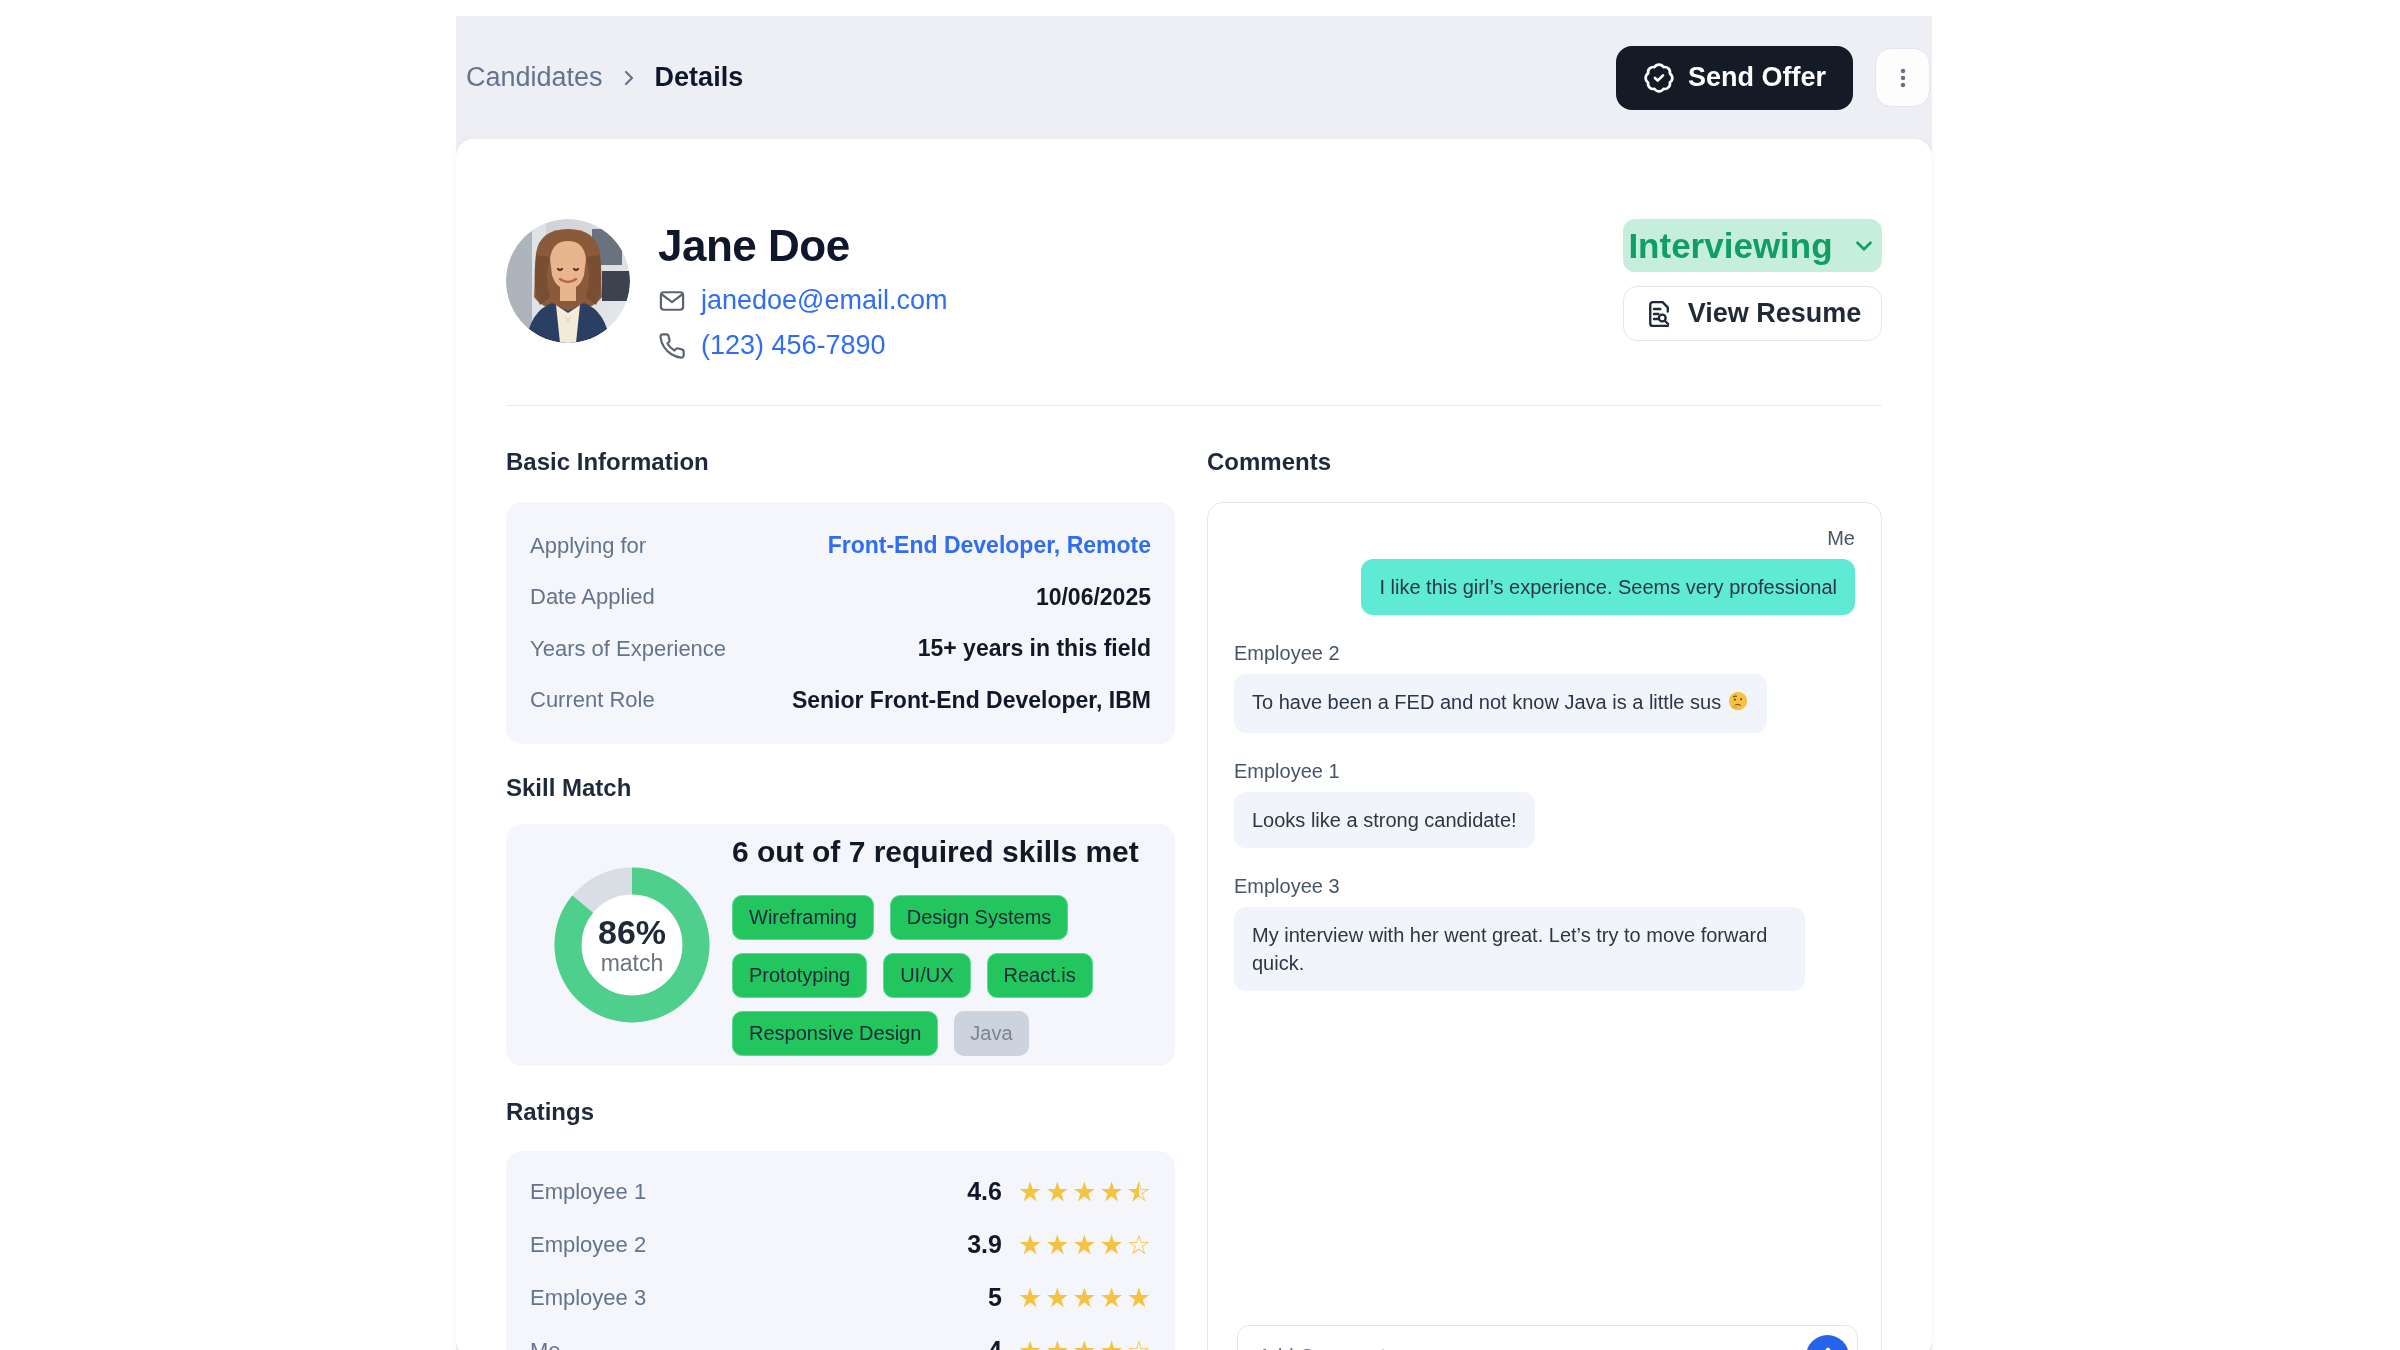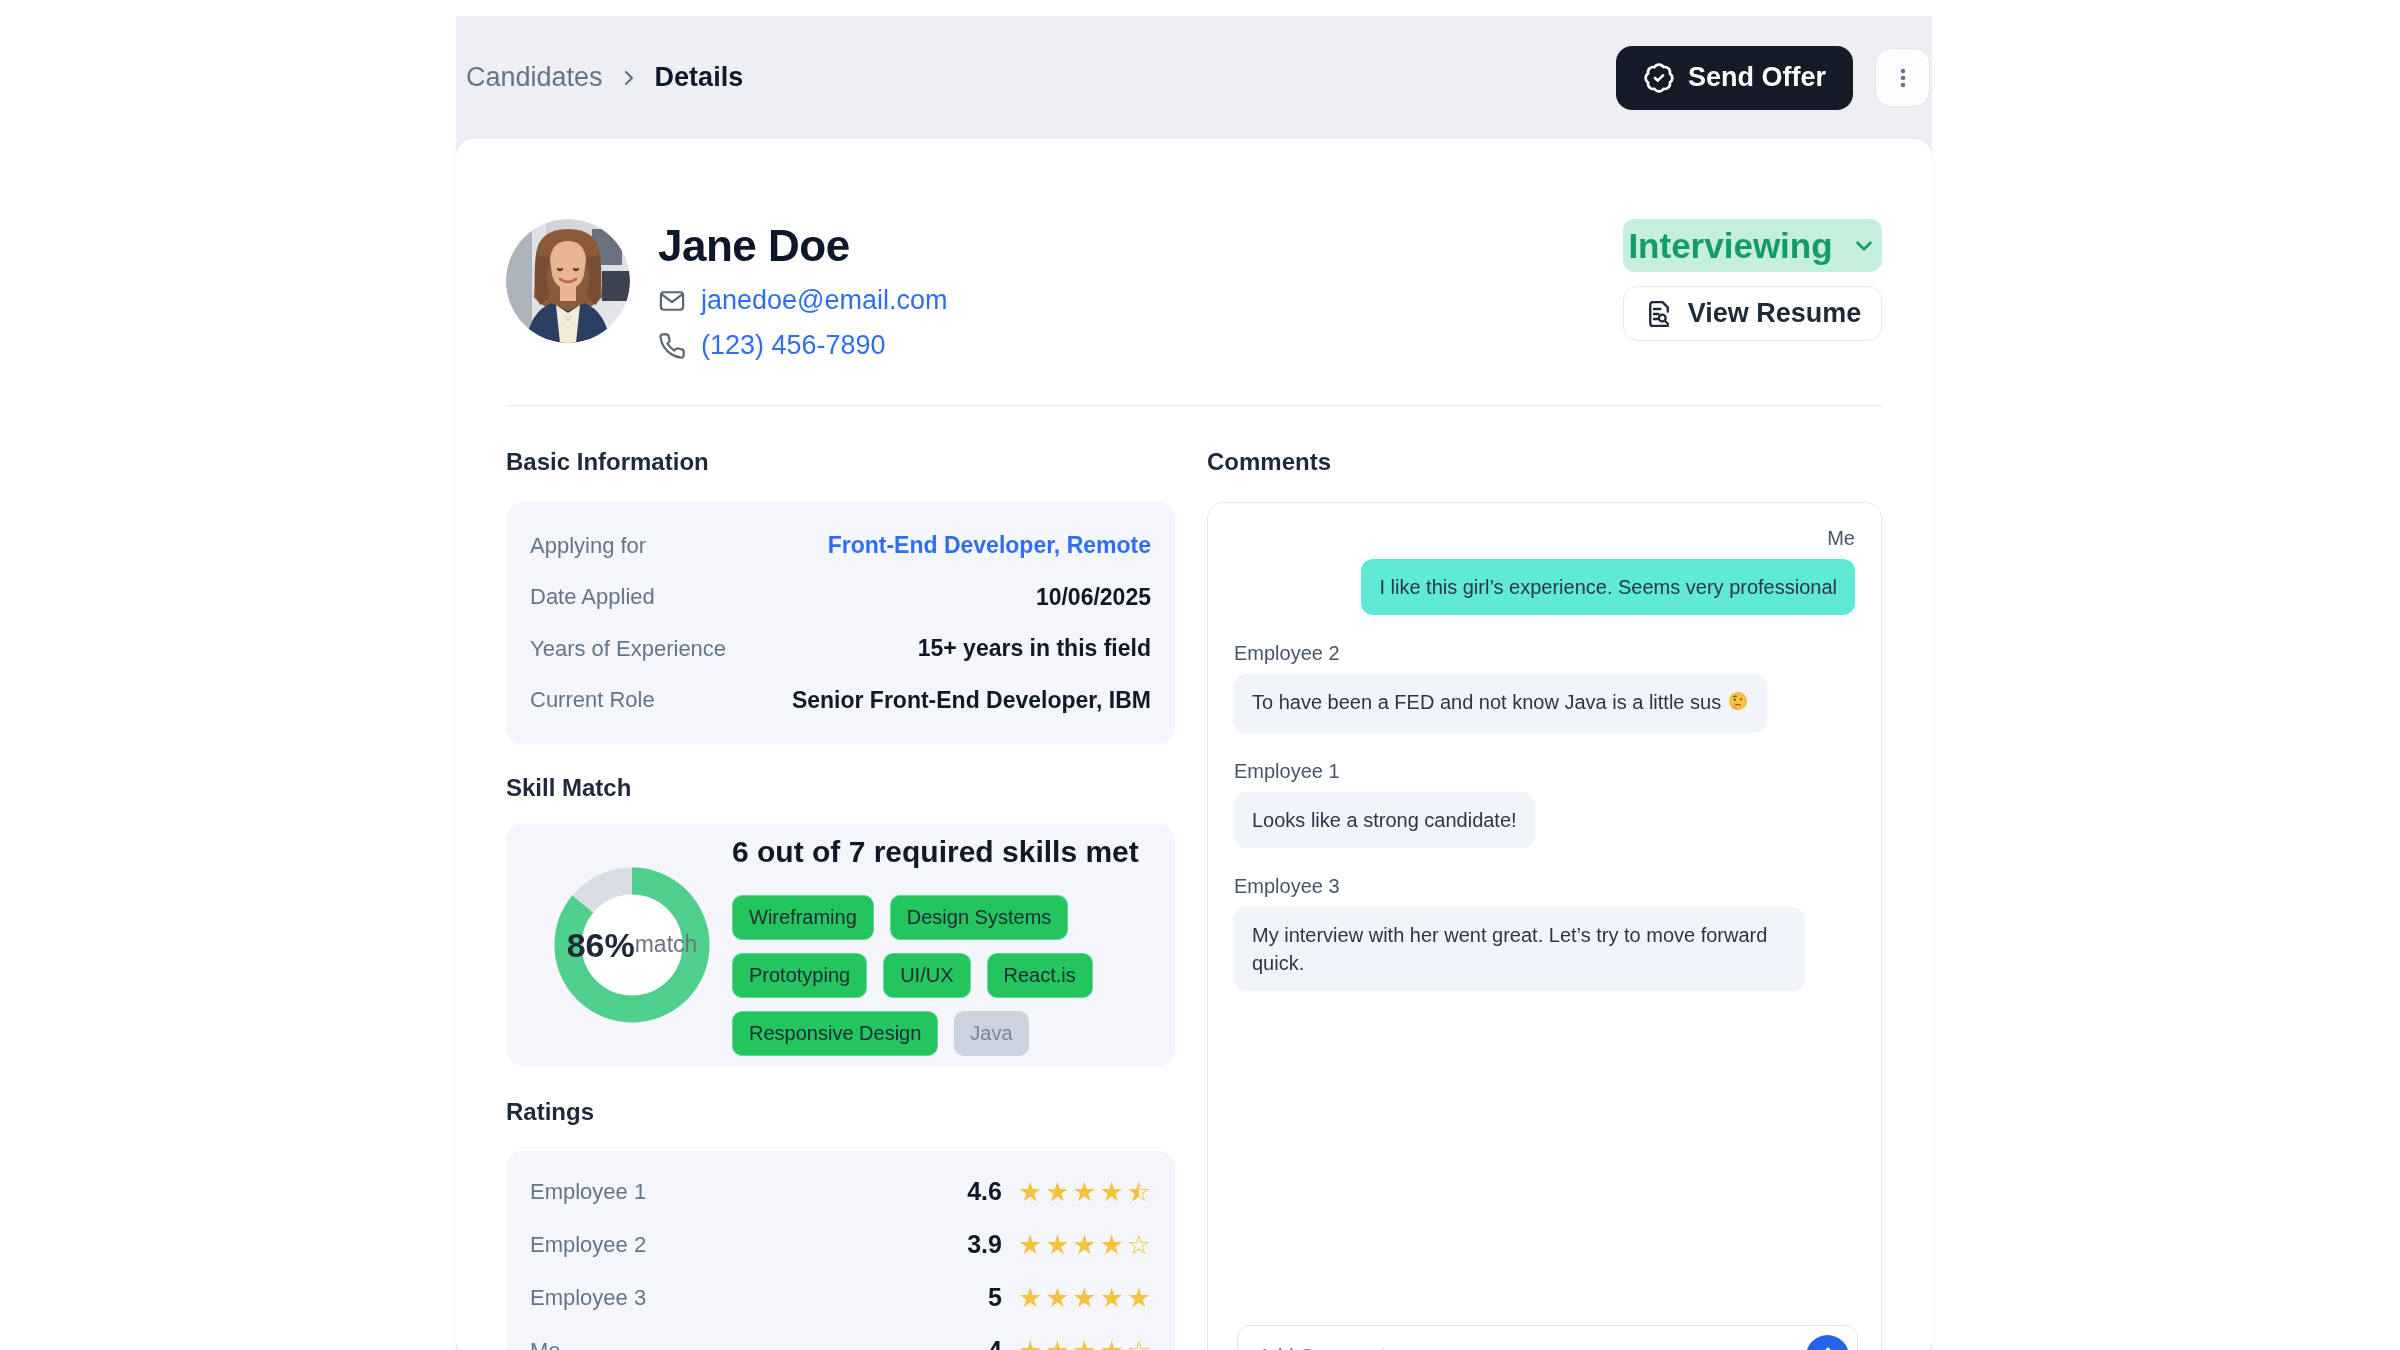--- a/index.html
+++ b/index.html
@@ -55,21 +55,21 @@
        flex-direction:column; justify-content:space-around; }
   .info-row { display:flex; align-items:center; justify-content:space-between; }
   .info-label { font-size:22px; color:#64748b; }
   .info-value { font-size:23px; font-weight:700; color:#111827; }
   .info-value.link { color:#2f6ef2; cursor:pointer; }
 
   
   .skill-section { margin-top:30px; }
   .skill-card { margin-top:22px; height:242px; display:flex; align-items:center; padding-left:48px; }
   .donut-wrap { position:relative; width:156px; height:156px; flex:none; }
-  .donut-center { position:absolute; inset:0; display:flex; flex-direction:row;
+  .donut-center { position:absolute; inset:0; display:flex; flex-direction:column;
        align-items:center; justify-content:center; }
   .donut-pct { font-size:34px; font-weight:700; color:#1f2937; }
   .donut-sub { font-size:23px; color:#6b7280; margin-top:-2px; }
   .skill-right { margin-left:22px; width:440px; }
   .skill-summary { font-size:30px; font-weight:700; color:#111827; }
   .chips { display:flex; flex-wrap:wrap; gap:13px 16px; margin-top:26px; }
   .chip { height:45px; display:flex; align-items:center; padding:0 16px; border-radius:10px;
        font-size:20px; font-weight:500; color:#1f2937; background:#22c55e; border:1.5px solid #5fd99a; }
   .chip.missing { background:#ccd3df; border:none; color:#7b8494; }
 

